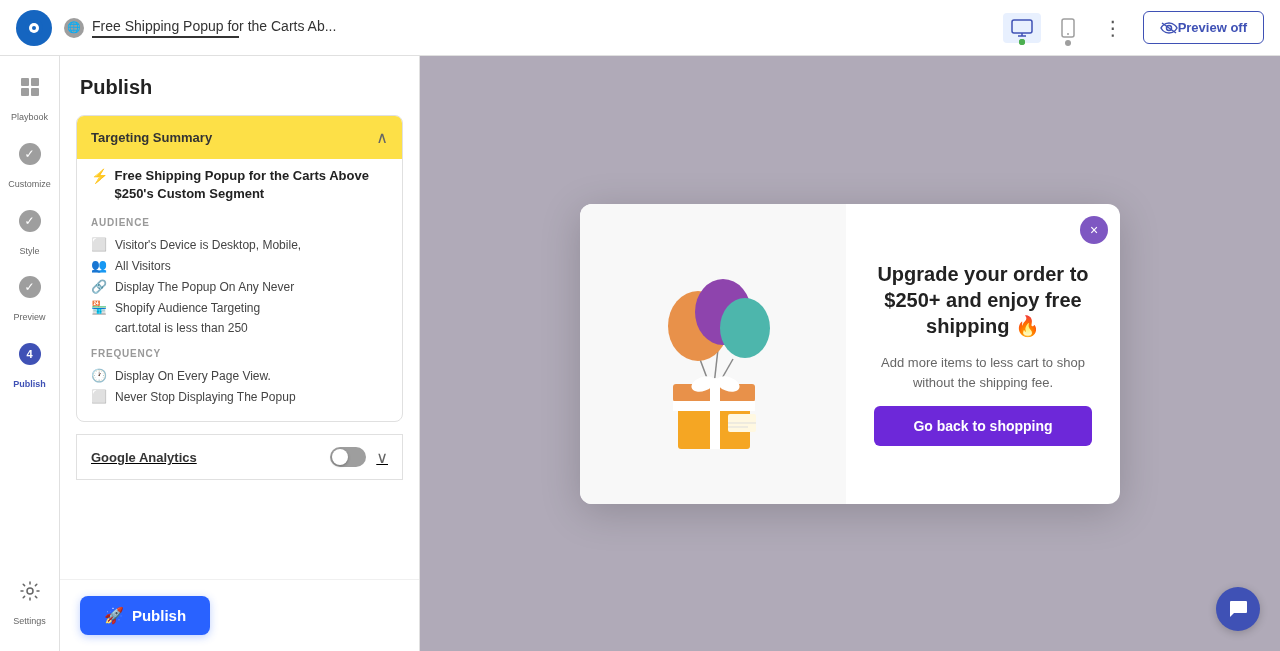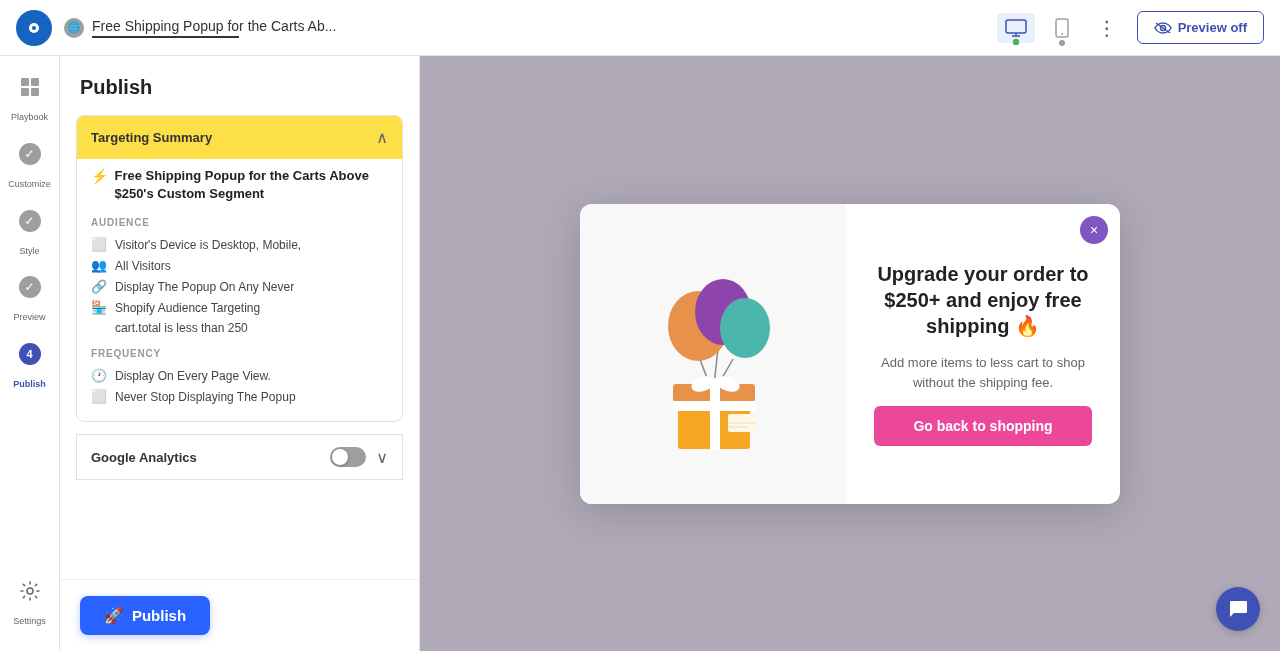--- a/index.html
+++ b/index.html
@@ -57,21 +57,21 @@
       position: absolute; bottom: -2px;
     }
     .dot-green { background: #4caf50; }
     .dot-gray { background: #9e9e9e; }
     .topbar-more {
       background: none; border: none; cursor: pointer;
       font-size: 20px; color: #555; padding: 4px 8px;
     }
     .topbar-right { margin-left: auto; }
     .preview-btn {
-      display: flex; align-items: center; gap: 6px;
+      display: flex; align-items: center; 
       background: #fff; border: 1.5px solid #3f51b5; color: #3f51b5;
       border-radius: 6px; padding: 8px 16px; cursor: pointer;
       font-size: 13px; font-weight: 600;
     }
 
     
     .main-area {
       display: flex;
       flex: 1;
       overflow: hidden;
@@ -179,20 +179,21 @@
       padding: 3px 0;
       font-size: 12px; color: #444;
     }
     .aud-icon { font-size: 13px; color: #777; width: 16px; text-align: center; }
 
     
     .ga-card {
       border: 1px solid #e0e0e0;
       border-radius: 0;
       margin-top: 12px;
+      text-decoration: underline;
     }
     .ga-card-header {
       display: flex; align-items: center; justify-content: space-between;
       padding: 12px 14px;
     }
     .ga-title { font-size: 13px; font-weight: 600; color: #333; }
     .ga-right { display: flex; align-items: center; gap: 10px; }
     .toggle {
       width: 36px; height: 20px;
       background: #9e9e9e;
@@ -272,21 +273,21 @@
       gap: 14px;
     }
     .popup-title {
       font-size: 20px; font-weight: 800; color: #222;
       text-align: center; line-height: 1.3;
     }
     .popup-subtitle {
       font-size: 13px; color: #666; text-align: center; line-height: 1.5;
     }
     .popup-cta {
-      background: #ec4899;
+      background: #6d28d9;
       color: #fff;
       border: none;
       border-radius: 6px;
       padding: 12px 24px;
       font-size: 14px; font-weight: 600;
       cursor: pointer;
       width: 100%;
       text-align: center;
     }
 

